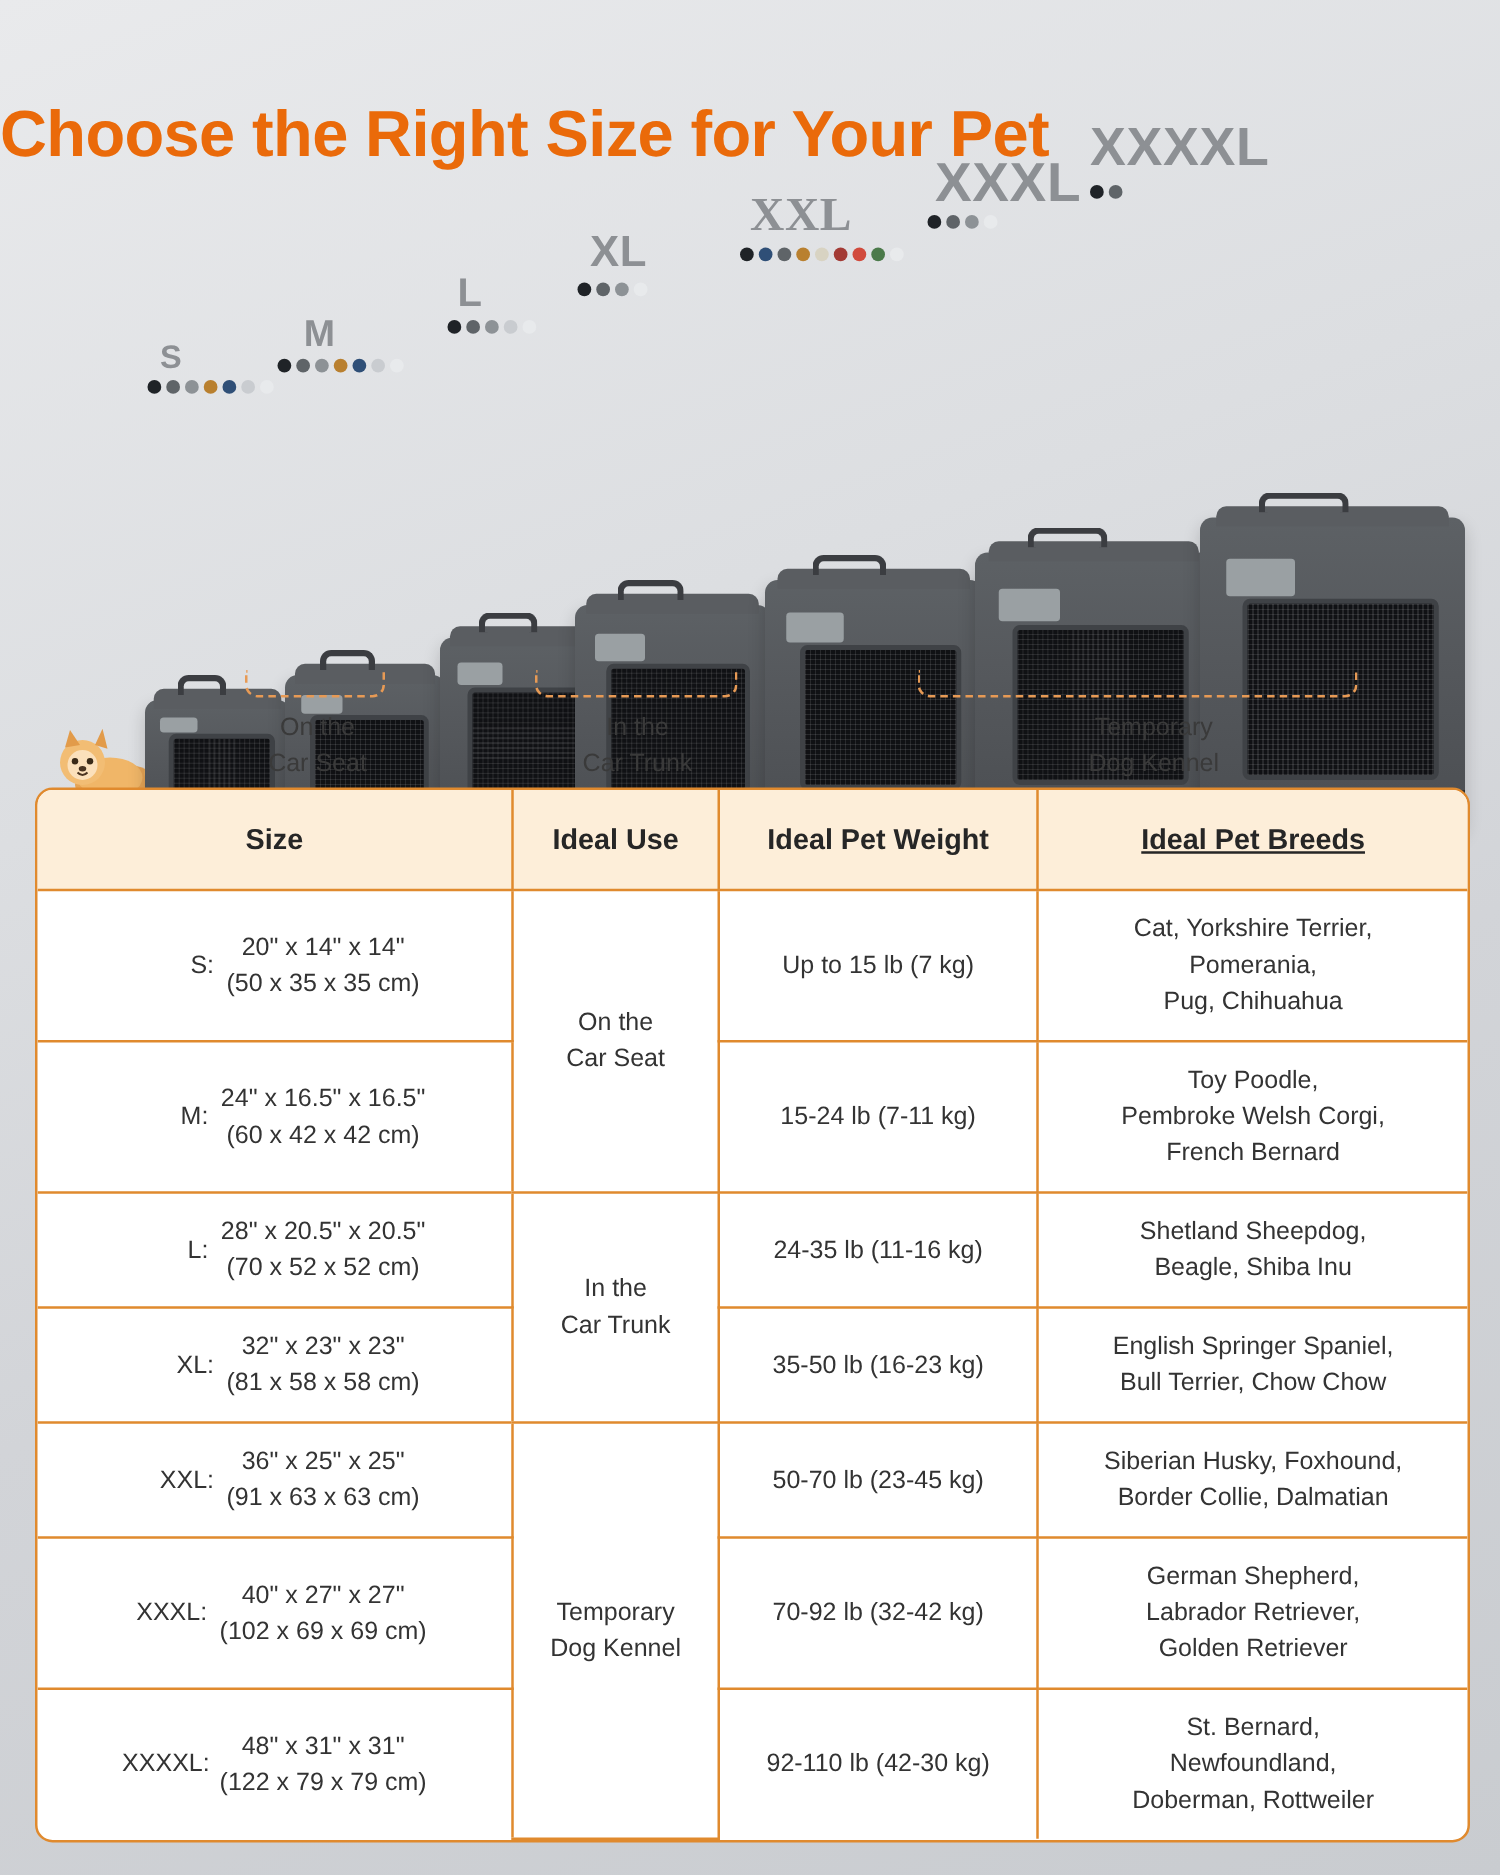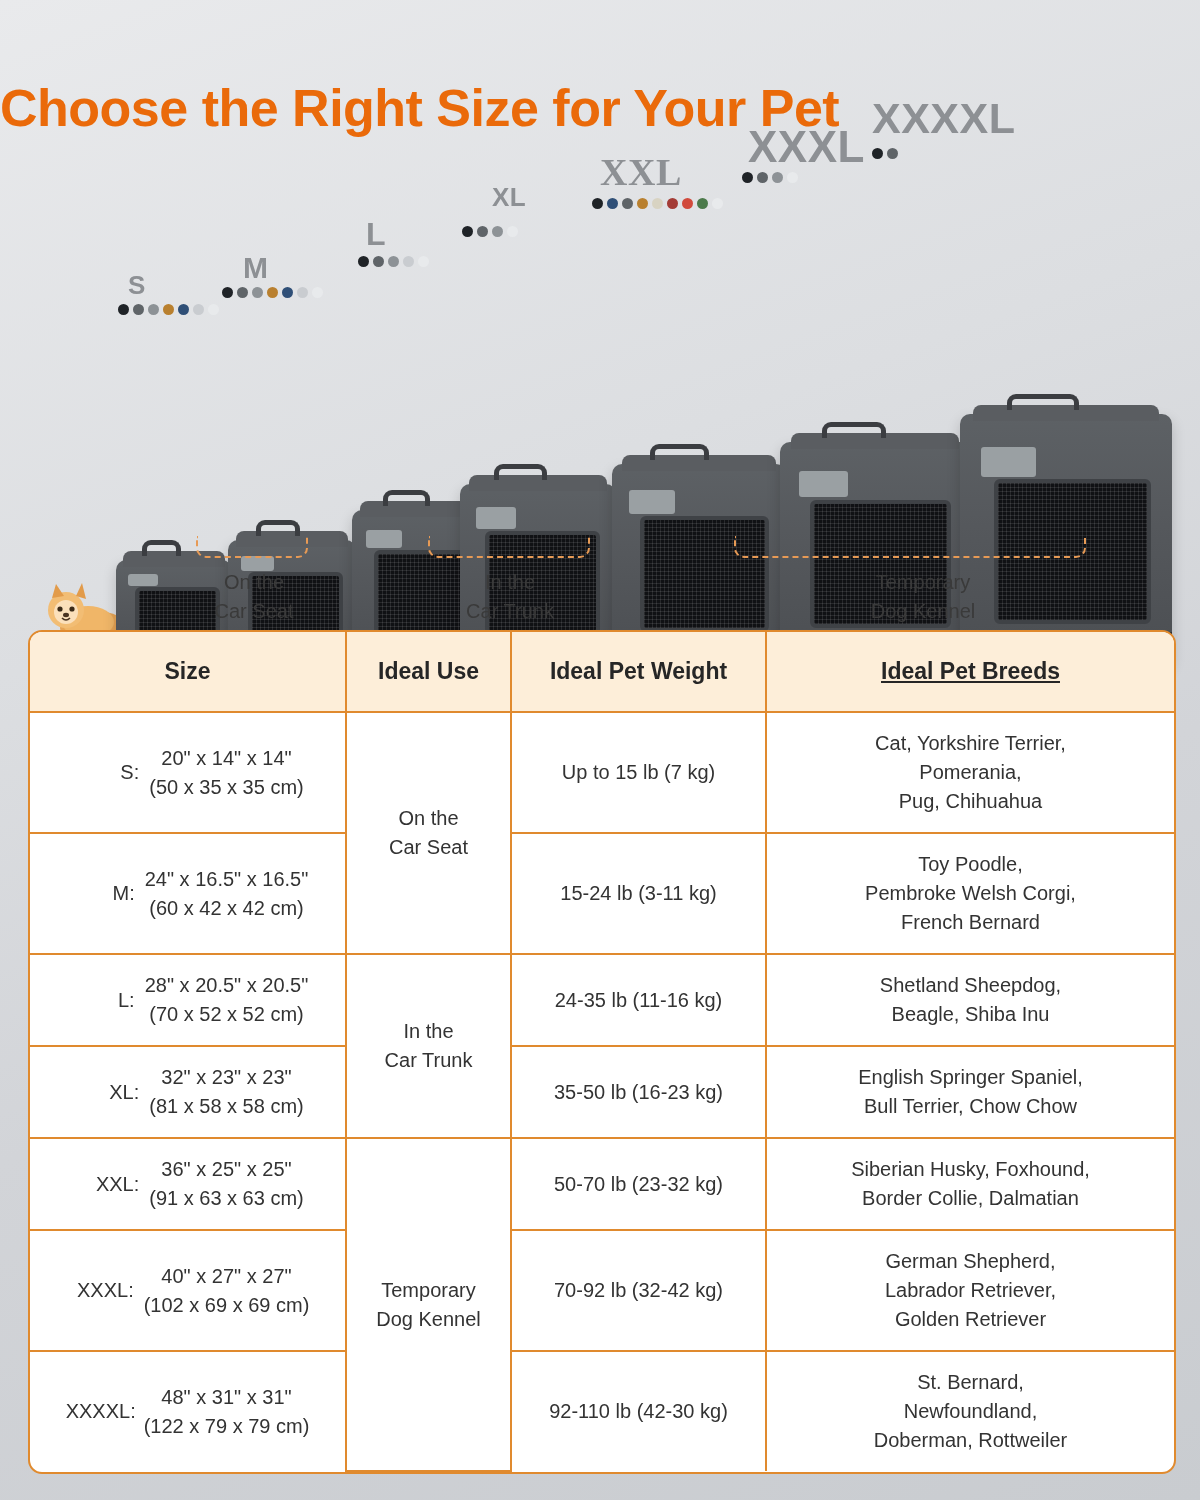--- a/index.html
+++ b/index.html
@@ -181,21 +181,21 @@
     width: 78px;
     text-align: right;
     padding-right: 10px;
     vertical-align: middle;
   }
   .size-cell .dims {
     display: inline-block;
     text-align: center;
     vertical-align: middle;
   }
-  .col-size { width: 316px; }
+  .col-size { width: 380px; }
   .col-use { width: 165px; }
   .col-weight { width: 255px; }
 </style>
 </head>
 <body>
 
 <div class="title">Choose the Right Size for Your Pet</div>
 
 <div class="showcase">
 
@@ -272,21 +272,21 @@
       <div class="top"></div>
         <div class="handle"></div>
       <div class="tag"></div>
         <div class="mesh"></div>
       <div class="foot-l"></div>
         <div class="foot-r"></div>
       <div class="side"></div>
     </div>
   </div>
 
-  <div class="size-label" style="left:492px; top:38px; font-size:26px;">XL</div>
+  <div class="size-label" style="left:472px; top:38px; font-size:35px;">XL</div>
   <div class="dots" id="dots-3" style="left:462px; top:82px;">
       <span style="background: rgb(31, 35, 39);"></span>
       <span style="background: rgb(95, 100, 104);"></span>
       <span style="background: rgb(141, 146, 150);"></span>
       <span style="background: rgb(232, 234, 236);"></span>
     </div>
   <div class="crate" style="left:460px; width:156px; height:180px;">
     <div class="body">
       <div class="top"></div>
         <div class="handle"></div>
@@ -406,21 +406,21 @@
         </td>
       </tr>
 
       <tr>
         <td class="size-cell">
           <span class="sz">M:</span><span class="dims">
             <div>24" x 16.5" x 16.5"</div>
             <div>(60 x 42 x 42 cm)</div>
           </span>
         </td>
-        <td>15-24 lb (3-11 kg)</td>
+        <td>15-24 lb (7-11 kg)</td>
         <td>
           <div>Toy Poodle,</div>
           <div>Pembroke Welsh Corgi,</div>
           <div>French Bernard</div>
         </td>
       </tr>
 
       <tr>
         <td class="size-cell">
           <span class="sz">L:</span><span class="dims">
@@ -457,21 +457,21 @@
         <td class="size-cell">
           <span class="sz">XXL:</span><span class="dims">
             <div>36" x 25" x 25"</div>
             <div>(91 x 63 x 63 cm)</div>
           </span>
         </td>
         <td rowspan="3">
           <div>Temporary</div>
           <div>Dog Kennel</div>
         </td>
-        <td>50-70 lb (23-32 kg)</td>
+        <td>50-70 lb (23-45 kg)</td>
         <td>
           <div>Siberian Husky, Foxhound,</div>
           <div>Border Collie, Dalmatian</div>
         </td>
       </tr>
 
       <tr>
         <td class="size-cell">
           <span class="sz">XXXL:</span><span class="dims">
             <div>40" x 27" x 27"</div>

